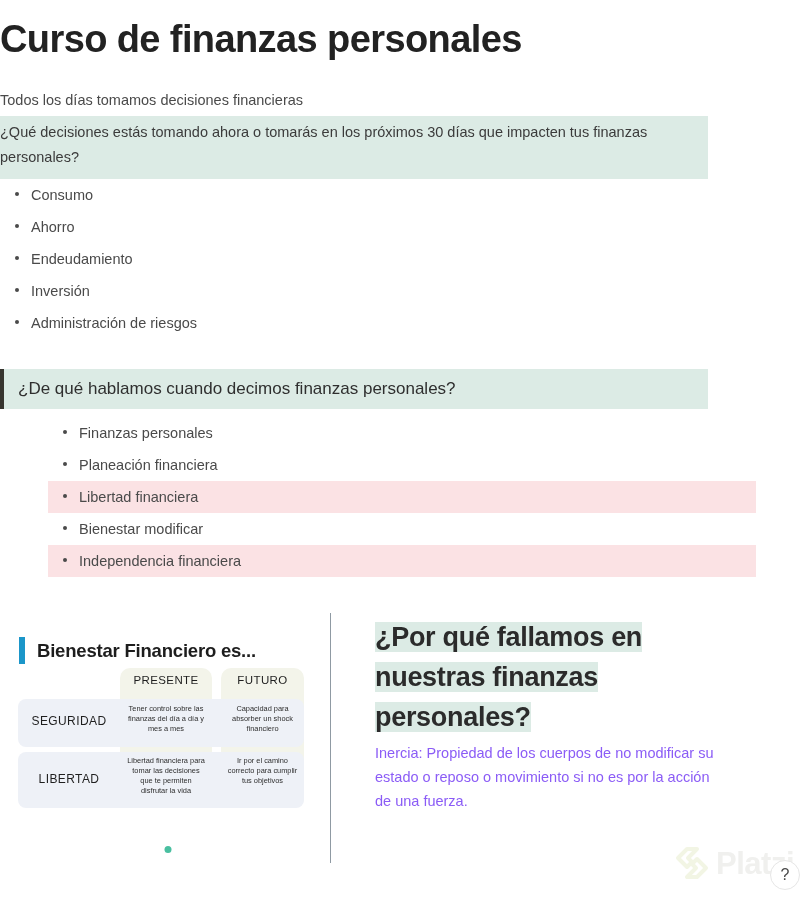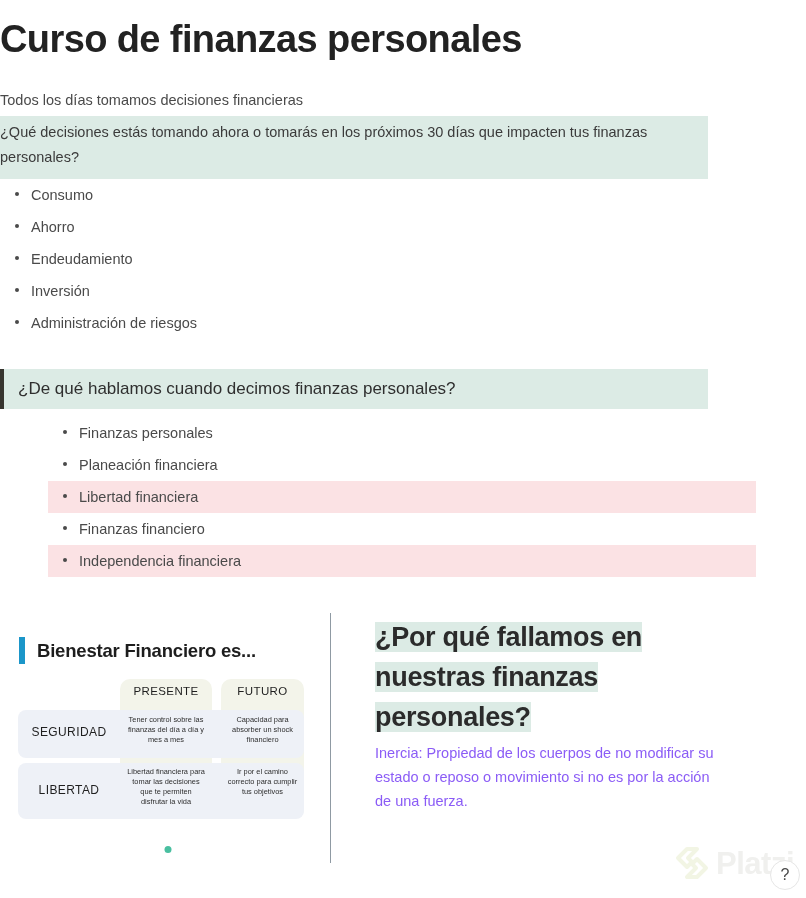--- a/index.html
+++ b/index.html
@@ -155,21 +155,21 @@
     font-size: 18.5px;
     font-weight: bold;
     color: #1d1d1d;
     letter-spacing: -0.2px;
     white-space: nowrap;
     text-align: right;
   }
 
   .matrix {
     position: relative;
-    margin-top: 15px;
+    margin-top: 4px;
     width: 300px;
     height: 140px;
   }
   .mx-colbg {
     position: absolute;
     top: 0;
     background: #f3f4ea;
     border-radius: 10px;
   }
   .mx-colbg.c1 { left: 108px; width: 92px; height: 140px; }
@@ -331,21 +331,21 @@
     <li>
       <span>Finanzas personales</span>
     </li>
     <li>
       <span>Planeación financiera</span>
     </li>
     <li class="hl-pink">
       <span>Libertad financiera</span>
     </li>
     <li>
-      <span>Finanzas financiero</span>
+      <span>Bienestar modificar</span>
     </li>
     <li class="hl-pink">
       <span>Independencia financiera</span>
     </li>
   </ul>
 
   <div class="columns">
 
     <div class="col-left">
       <div class="slide">

